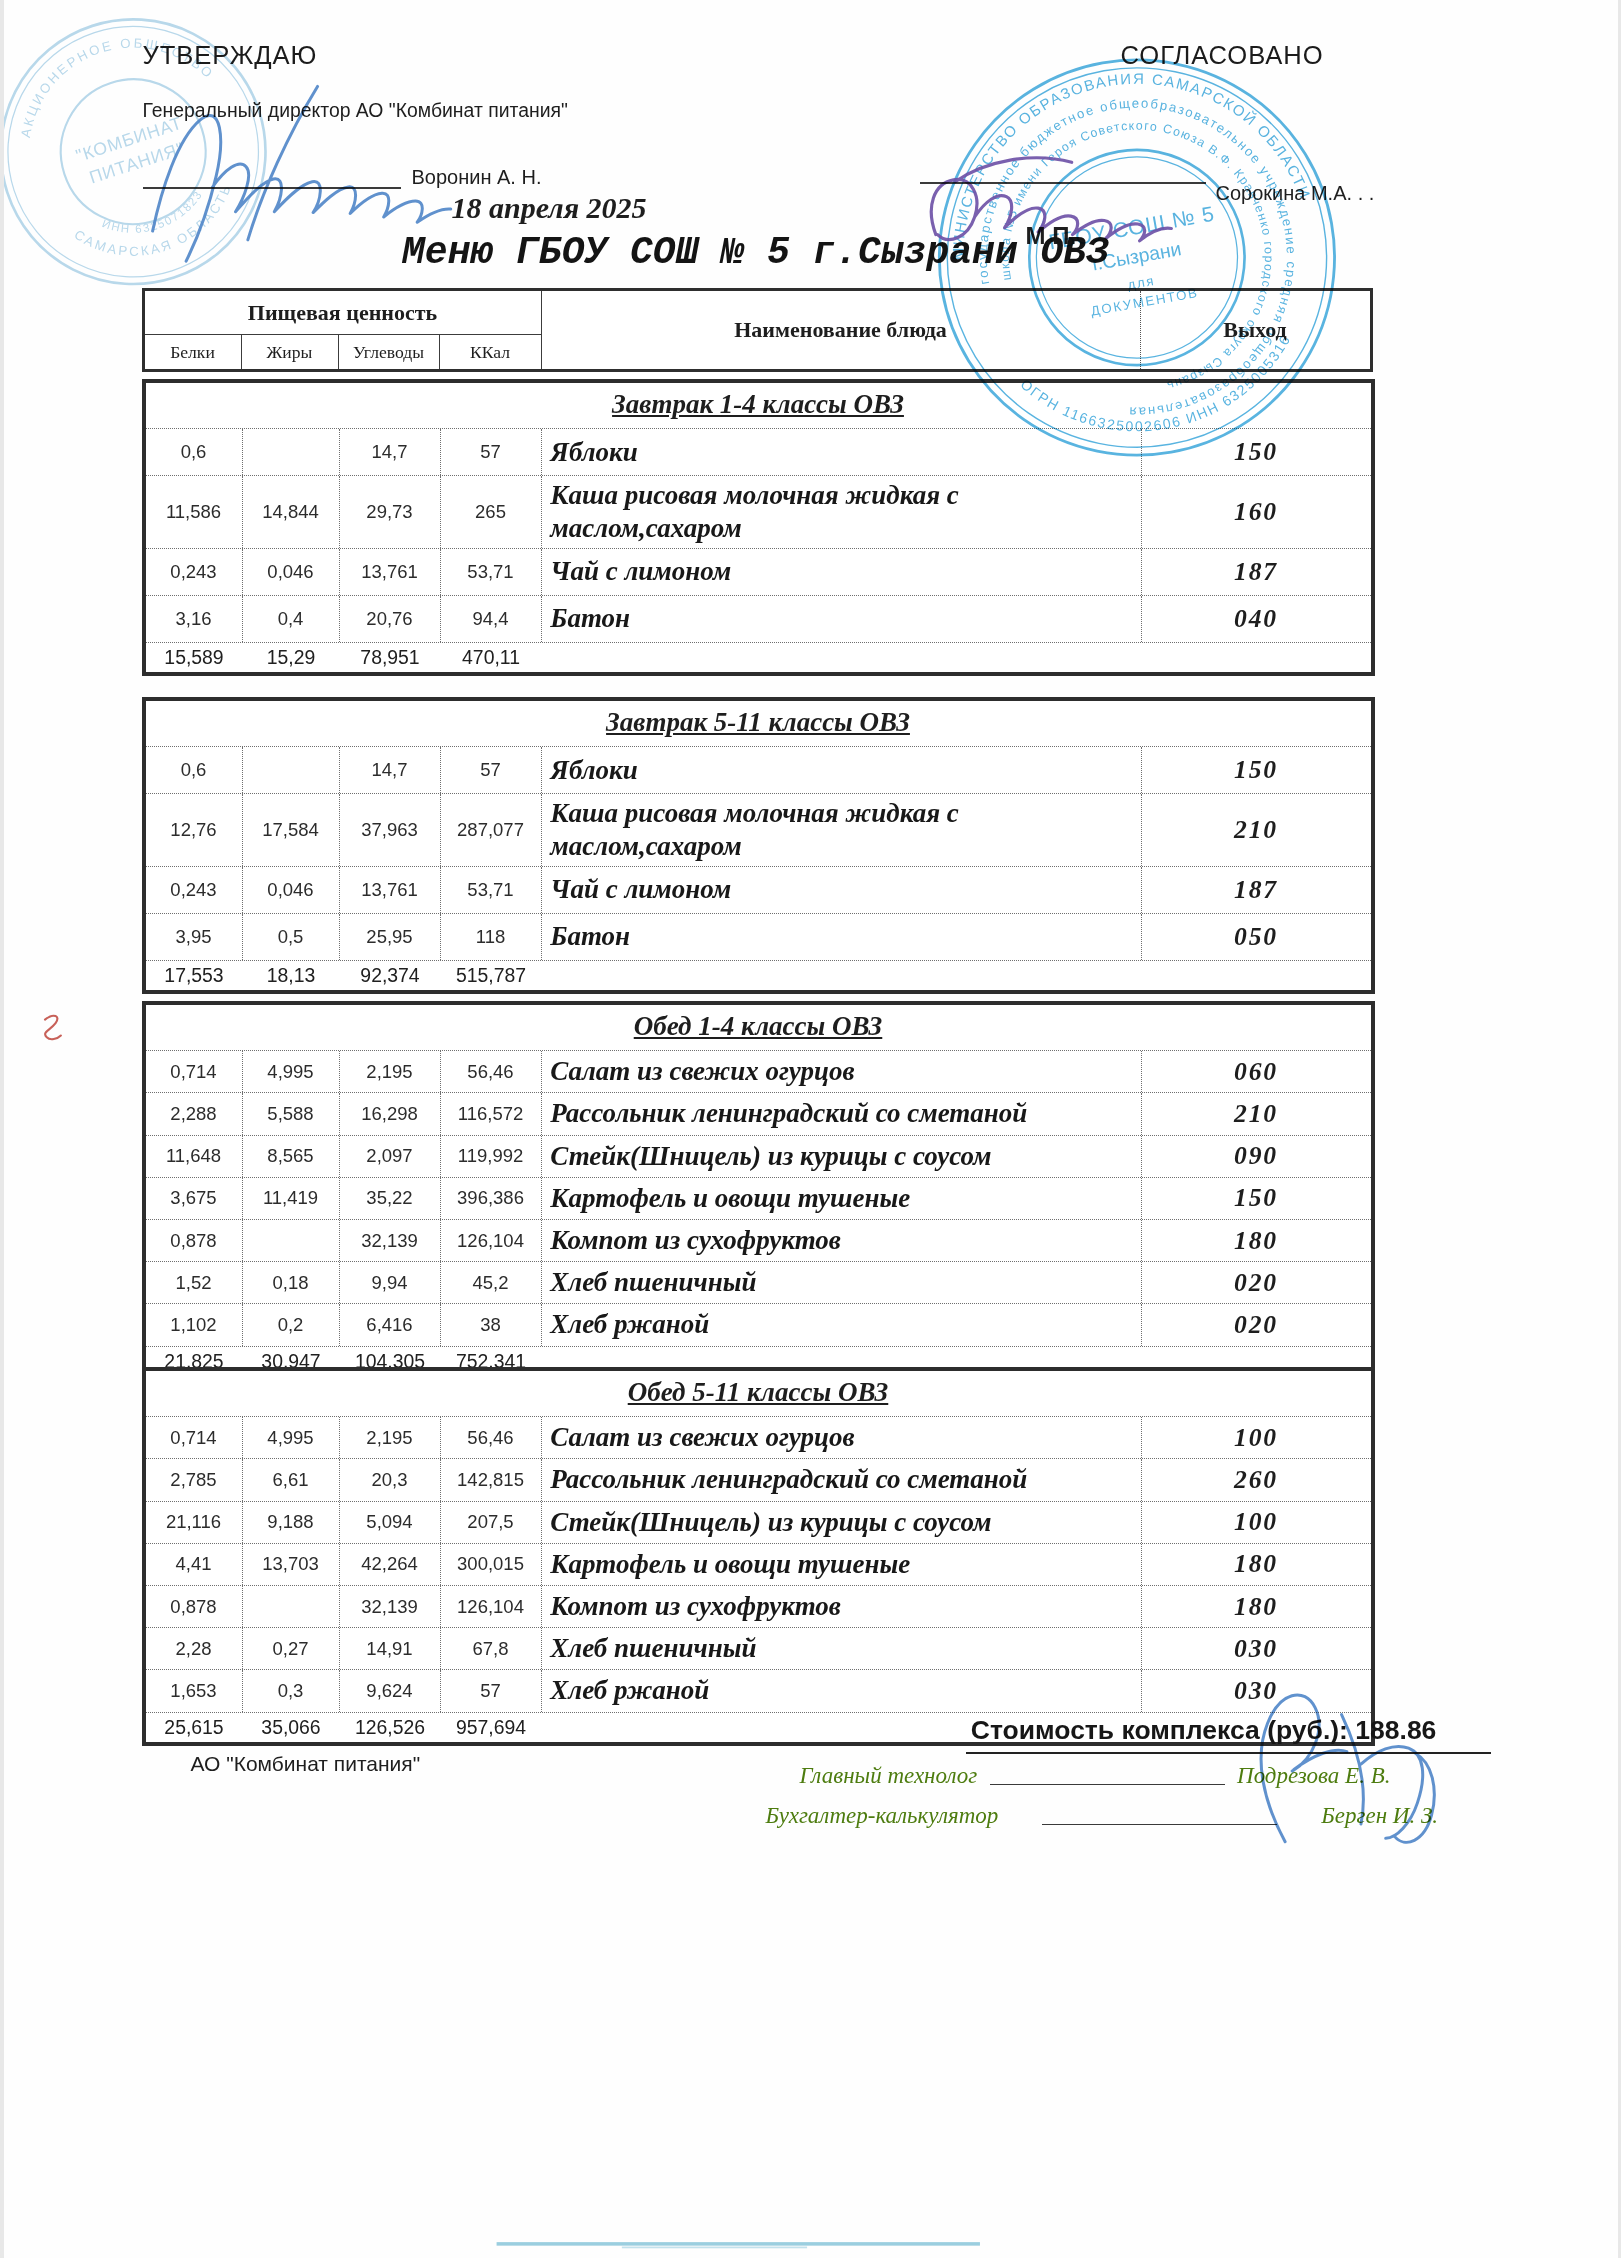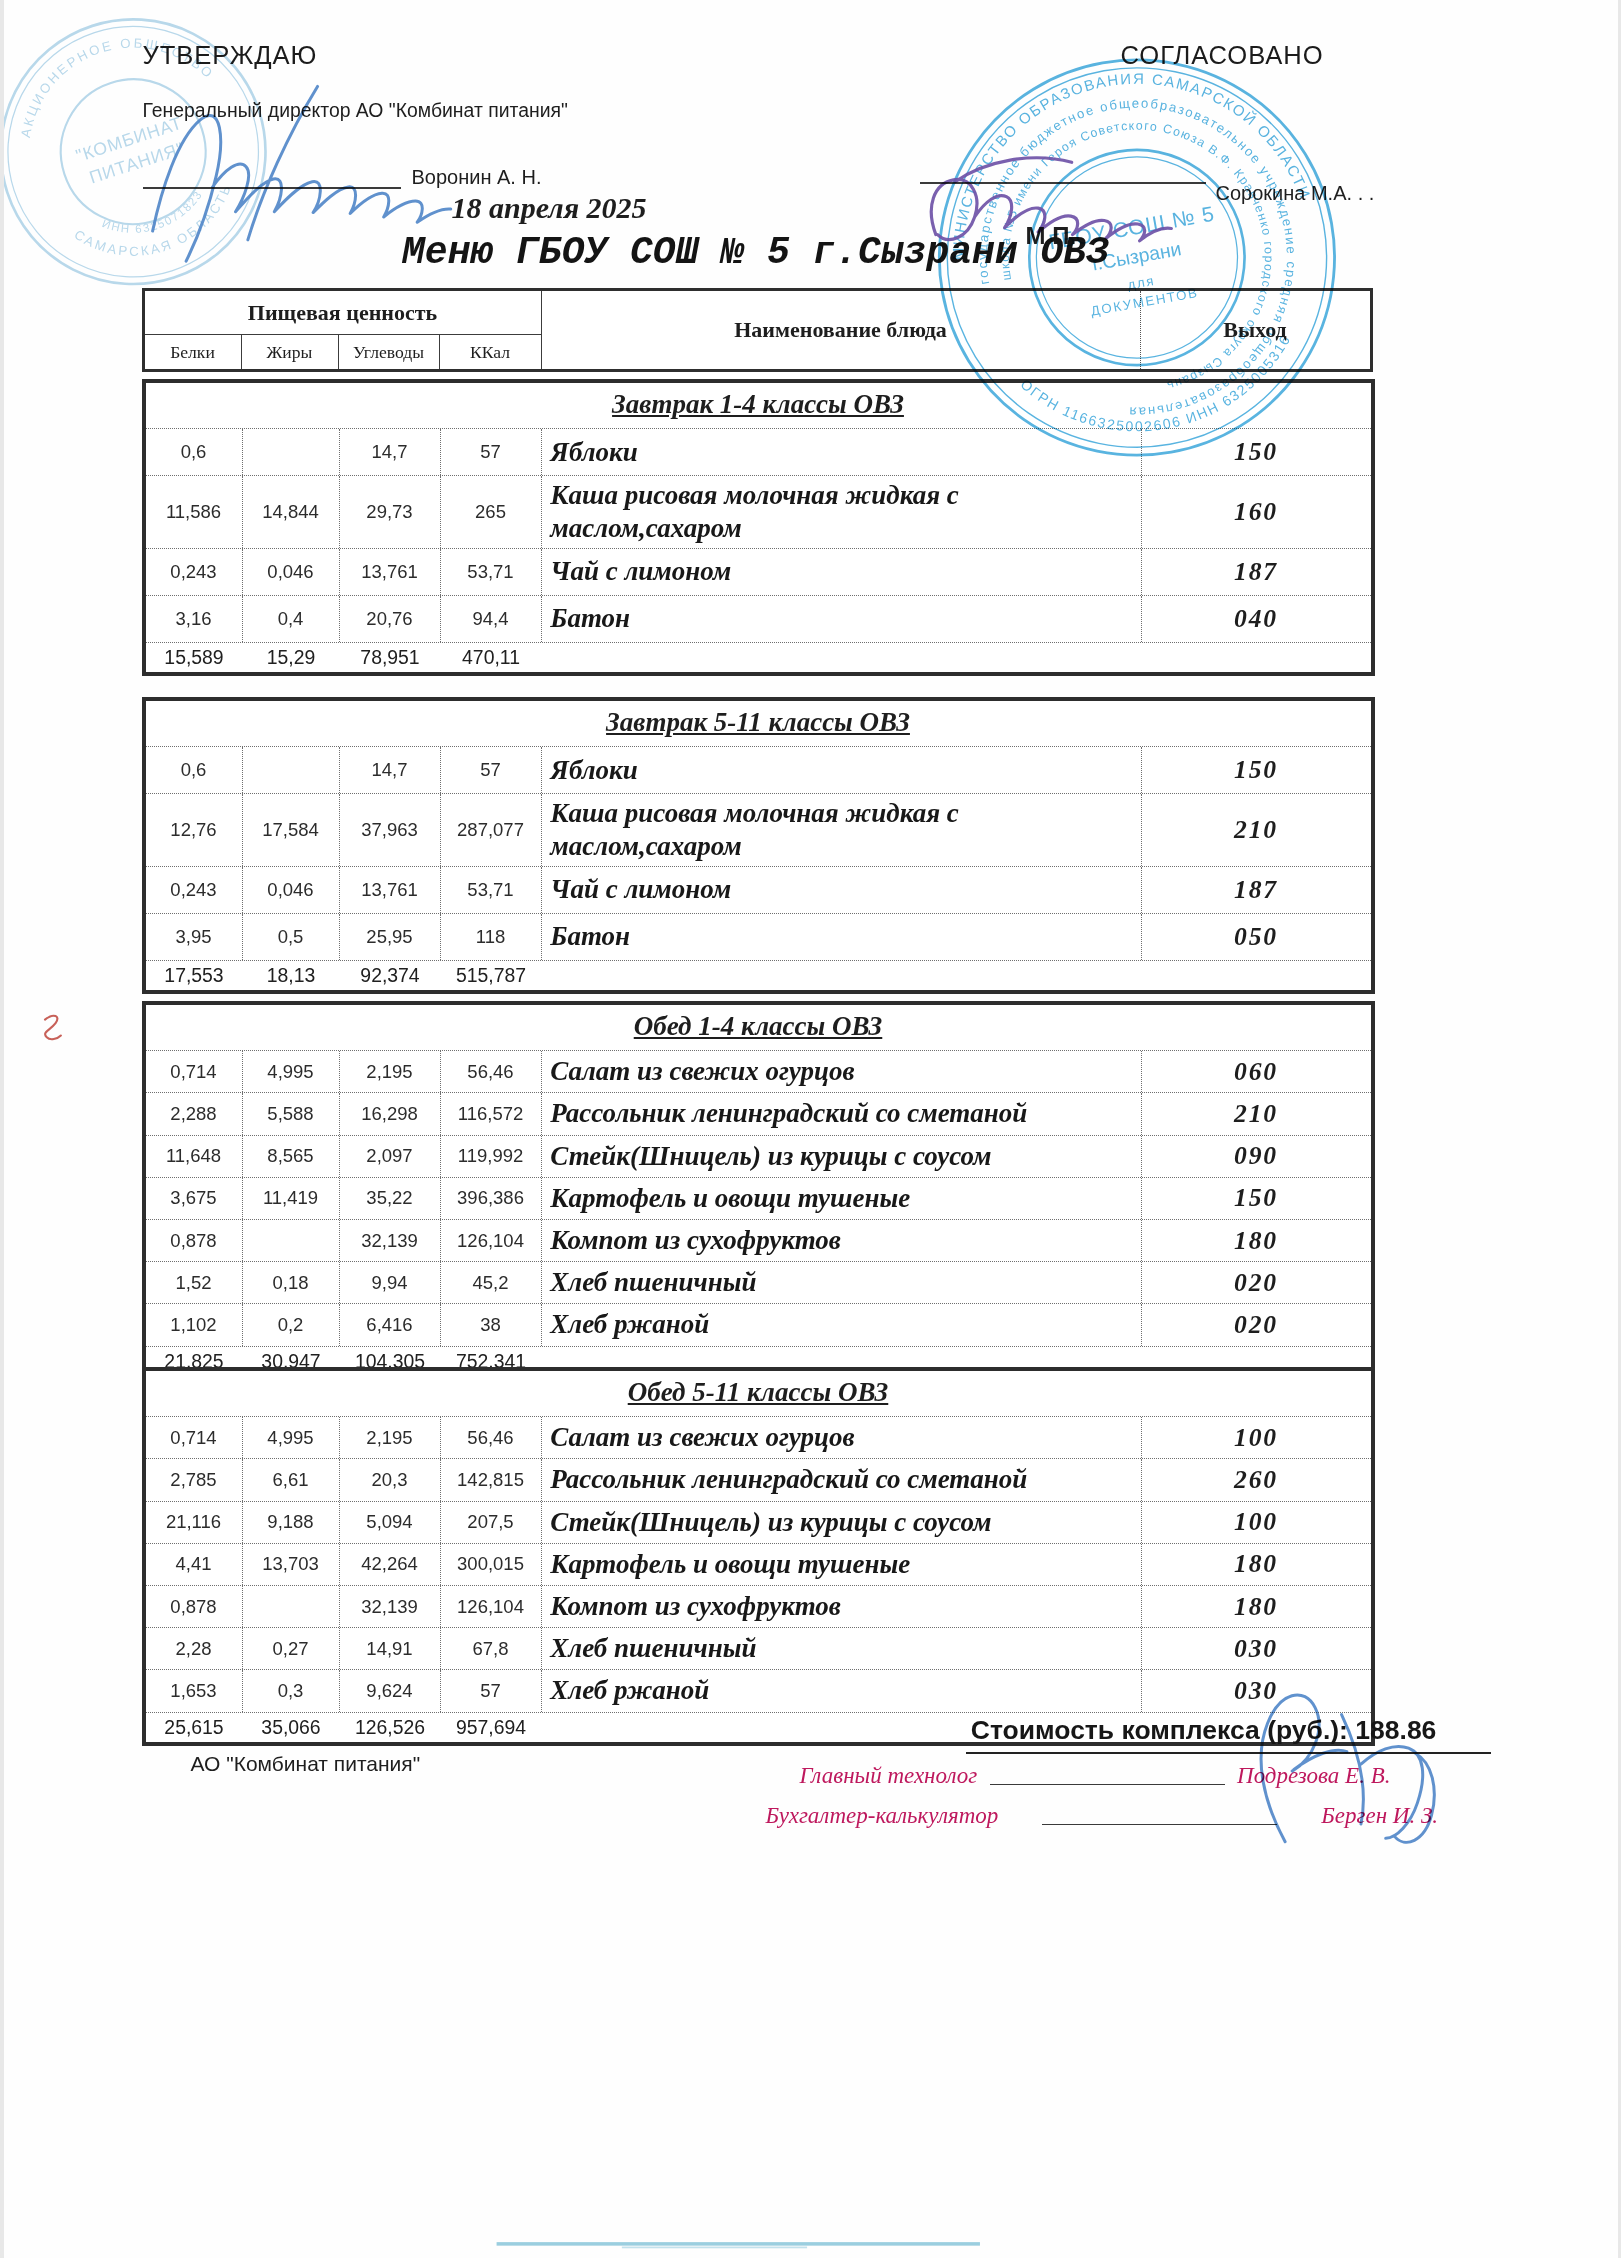--- a/index.html
+++ b/index.html
@@ -48,21 +48,21 @@
              font-family:"Liberation Serif",serif;font-weight:bold;font-style:italic;font-size:27px;line-height:33px;
              white-space:pre-line;color:#181818;}
   .cell.out{font-family:"Liberation Serif",serif;font-weight:bold;font-style:italic;font-size:25.6px;letter-spacing:1.8px;}
   .totals{display:grid;grid-template-columns:97px 97px 101px 101px 600px 1fr;border-top:1.8px dotted #6f6f6f;}
   .tcell{display:flex;align-items:center;justify-content:center;min-height:29px;font-size:19.4px;color:#202020;}
   
   .cost-line{position:absolute;left:962px;top:1715px;font-size:26.5px;font-weight:bold;color:#171717;
              border-bottom:2.6px solid #222;padding:0 55px 6.2px 5.3px;}
   .org-name{position:absolute;left:187px;top:1752px;font-size:21px;}
   .sig-footer{position:absolute;display:flex;align-items:baseline;gap:12.4px;
-              font-family:"Liberation Serif",serif;font-style:italic;font-size:23px;color:#be185d;}
+              font-family:"Liberation Serif",serif;font-style:italic;font-size:23px;color:#4d7c0f;}
   .sig-footer .fline{width:235px;align-self:flex-end;margin-bottom:4.4px;border-bottom:1.8px solid #3a3a3a;height:0.9px;}
   .sig-footer.tech{left:796px;top:1763px;}
   .sig-footer.acct{left:762px;top:1803px;gap:44px;}
   
   .overlay{position:absolute;left:0;top:0;z-index:30;pointer-events:none;mix-blend-mode:multiply;}
   .stampR circle{fill:none;stroke:#2b9fd8;}
   .stampR circle:nth-of-type(1){stroke-width:3.2}
   .stampR circle:nth-of-type(2){stroke-width:1.6}
   .stampR circle:nth-of-type(3){stroke-width:3}
   .stampR circle:nth-of-type(4){stroke-width:1.4}

